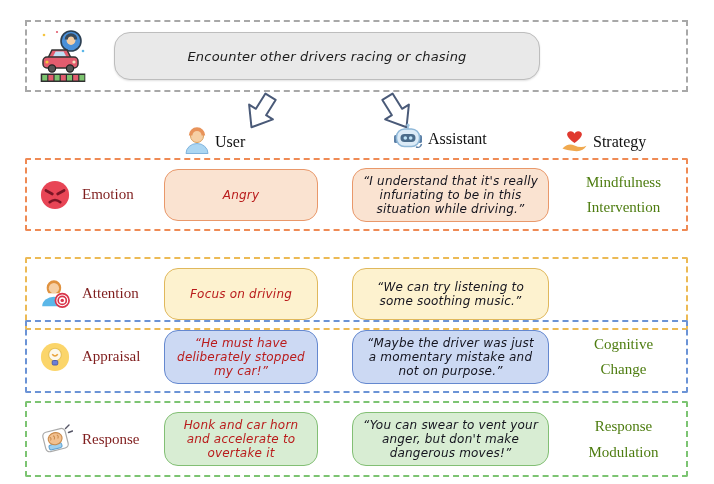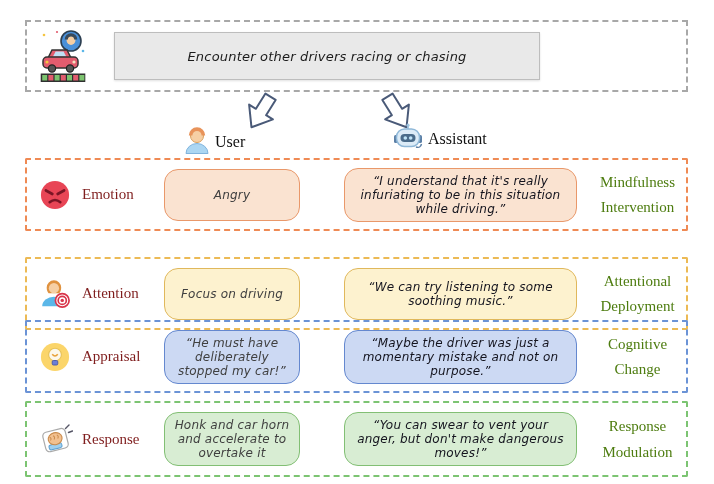--- a/index.html
+++ b/index.html
@@ -12,21 +12,21 @@
   
   .situation {
     position:absolute; left:25px; top:20px; width:663px; height:72px;
     border:2px dashed #a8a8a8; box-sizing:border-box;
     display:flex; align-items:center;
   }
   .situation-icon { margin-left:13px; width:46px; height:54px; flex:none; }
   .situation-label { font-size:23px; color:#111; margin-left:13px; width:96px; }
   .situation-box {
     margin-left:28px; width:424px; height:46px; background:#e9e9e9;
-    border:1px solid #bdbdbd; border-radius:0;
+    border:1px solid #bdbdbd; border-radius:16px;
     display:flex; align-items:center; justify-content:center;
     box-shadow:0 1px 2px rgba(0,0,0,0.12);
   }
   .situation-text { font-size:13px; color:#1c1c1c; }
 
   
   .arrow { position:absolute; width:40px; height:40px; }
   .arrow-left  { left:241px; top:92px; transform:rotate(32deg); }
   .arrow-right { left:377px; top:92px; transform:rotate(-32deg); }
 
@@ -55,22 +55,22 @@
     padding-left:12px; box-sizing:border-box;
   }
   .row-icon { width:32px; height:32px; flex:none; }
   .row-label { font-size:15px; color:#7f1d1d; }
 
   .user-box, .assistant-box {
     border-radius:14px; border:1.5px solid; box-sizing:border-box;
     display:flex; align-items:center; justify-content:center; text-align:center;
     padding:5px 9px; min-height:52px;
   }
-  .user-box { width:136px; flex:none; font-size:12px; color:#404040;text-align:center; }
-  .assistant-box { width:233px; margin-left:44px; flex:none; font-size:12px; color:#14141e;font-style:italic; }
+  .user-box { width:154px; flex:none; font-size:12px; color:#b91c1c;text-align:center; }
+  .assistant-box { width:197px; margin-left:34px; flex:none; font-size:12px; color:#14141e;font-style:italic; }
   .row-0 .user-box, .row-0 .assistant-box { background:#fae3d1; border-color:#e9986a; }
   .row-1 .user-box, .row-1 .assistant-box { background:#fdf2cf; border-color:#e0b85c; }
   .row-2 .user-box, .row-2 .assistant-box { background:#ccd9f3; border-color:#6488cf; }
   .row-3 .user-box, .row-3 .assistant-box { background:#d8edd3; border-color:#82bf74; }
 
   .strategy-cell {
     flex:1; text-align:center; font-size:15px; color:#4d7c0f;
     line-height:1.35; padding-left:12px;
   }
   .strategy-cell .s-line { display:block; margin:5px 0; }
@@ -143,20 +143,29 @@
         <rect x="3.5" y="6" width="23" height="17.5" rx="8" fill="#dcebf7" stroke="#8fb8d8" stroke-width="1.5"></rect>
         <rect x="7.5" y="11" width="15" height="8" rx="4" fill="#4a6b8a"></rect>
         <circle cx="12.3" cy="15" r="1.8" fill="#bfe3f7"></circle>
         <circle cx="17.7" cy="15" r="1.8" fill="#bfe3f7"></circle>
         <path d="M23,24 q4.5,1.5 5.5,-3" stroke="#5b7fa6" stroke-width="1.4" fill="none"></path>
       </svg>
     </span>
     <span>Assistant</span>
   </div>
 
+  <div class="col-header col-header-strategy">
+    <span>
+      <svg width="27" height="27" viewBox="0 0 27 27">
+        <path d="M13.5,17 C6.5,12 4.8,8.5 7,6.3 C9.2,4.2 12.6,5.1 13.5,7.8 C14.4,5.1 17.8,4.2 20,6.3 C22.2,8.5 20.5,12 13.5,17 Z" fill="#e0392f"></path>
+        <path d="M1.5,22.5 q5.5,-6 12,-3 q6.5,3 12,0.3 q-3.5,6.2 -12,5.2 q-8.5,-1 -12,-2.5 z" fill="#f0a94f"></path>
+      </svg>
+    </span>
+    <span>Strategy</span>
+  </div>
 
   <div class="reg-row row-0">
     <div class="cell-label">
       <span class="row-icon">
         <svg width="32" height="32" viewBox="0 0 30 30">
           <circle cx="15" cy="15" r="13.2" fill="#e84556"></circle>
           <path d="M6.5,10.8 l6,3.2" stroke="#7a1525" stroke-width="2.6" stroke-linecap="round"></path>
           <path d="M23.5,10.8 l-6,3.2" stroke="#7a1525" stroke-width="2.6" stroke-linecap="round"></path>
           <path d="M10,21.8 q5,-4.2 10,0" stroke="#7a1525" stroke-width="2.4" fill="none" stroke-linecap="round"></path>
         </svg>
@@ -180,24 +189,20 @@
           <path d="M3,26.5 a11,9 0 0 1 22,0 z" fill="#5bb7e8"></path>
           <circle cx="21.8" cy="21" r="6.4" fill="#ffffff" stroke="#d9344a" stroke-width="1.6"></circle>
           <circle cx="21.8" cy="21" r="3.8" fill="none" stroke="#d9344a" stroke-width="1.6"></circle>
           <circle cx="21.8" cy="21" r="1.6" fill="#d9344a"></circle>
         </svg>
       </span>
       <span class="row-label">Attention</span>
     </div>
     <div class="user-box hand">Focus on driving</div>
     <div class="assistant-box hand">“We can try listening to some soothing music.”</div>
-    <div class="strategy-cell">
-      <span class="s-line">Attentional</span>
-      <span class="s-line">Deployment</span>
-    </div>
   </div>
 
   <div class="reg-row row-2">
     <div class="cell-label">
       <span class="row-icon">
         <svg width="32" height="32" viewBox="0 0 30 30">
           <circle cx="15" cy="15" r="13.2" fill="#fbd56a"></circle>
           <circle cx="15" cy="12.8" r="6" fill="#fdf8ec" stroke="#e8c35a" stroke-width="1.1"></circle>
           <path d="M12.4,12.5 q2.6,3.2 5.2,0" stroke="#e8a13c" stroke-width="1.4" fill="none"></path>
           <rect x="12.4" y="18.3" width="5.2" height="4.2" rx="1.2" fill="#6b7fd6" stroke="#4a5aa8" stroke-width="0.9"></rect>

